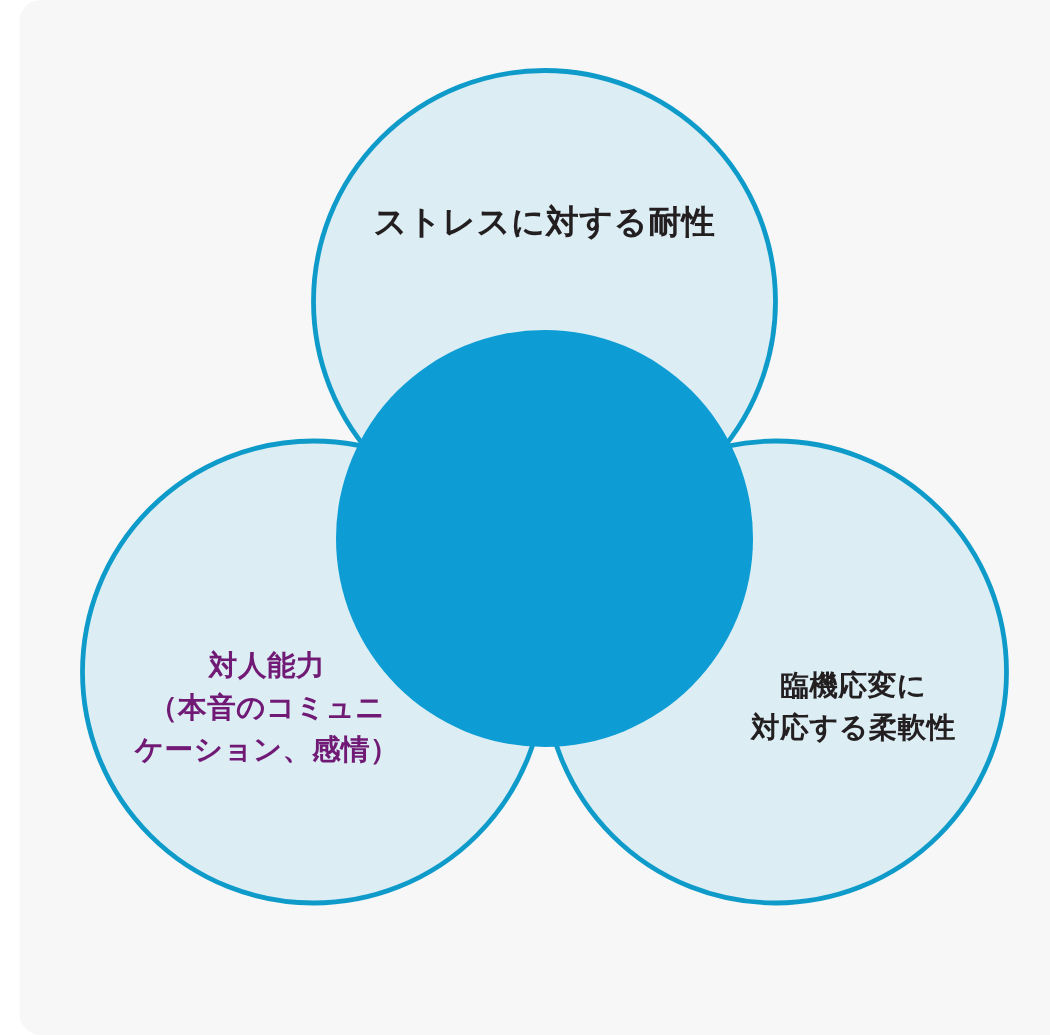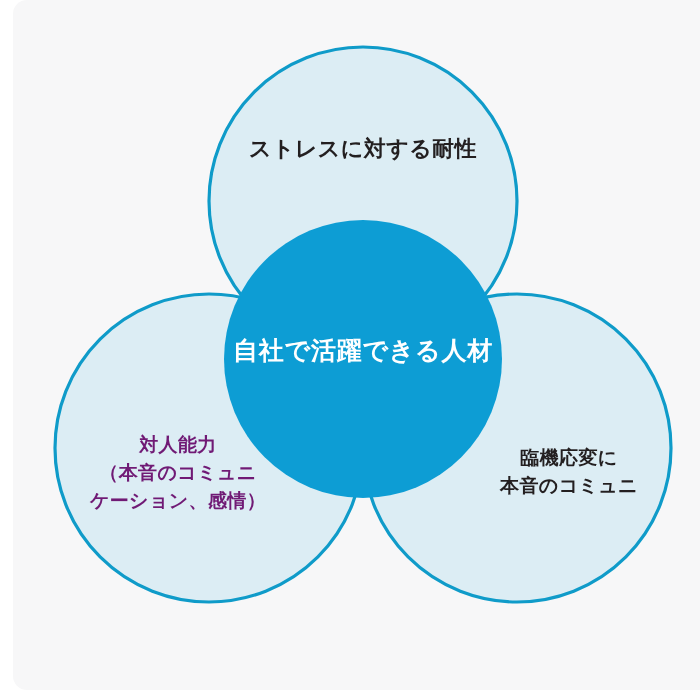--- a/index.html
+++ b/index.html
@@ -114,17 +114,16 @@
     <circle cx="350" cy="359" r="139" fill="#0d9dd4"></circle>
   </svg>
 
   <div class="label label-top">ストレスに対する耐性</div>
 
   <div class="label label-left">対人能力
 （本音のコミュニ
 ケーション、感情）</div>
 
   <div class="label label-right">臨機応変に
-本音のコミュニ</div>
+対応する柔軟性</div>
 
-  <div class="label label-center">自社で活躍できる人材</div>
 
 </div>
 
 </body></html>

